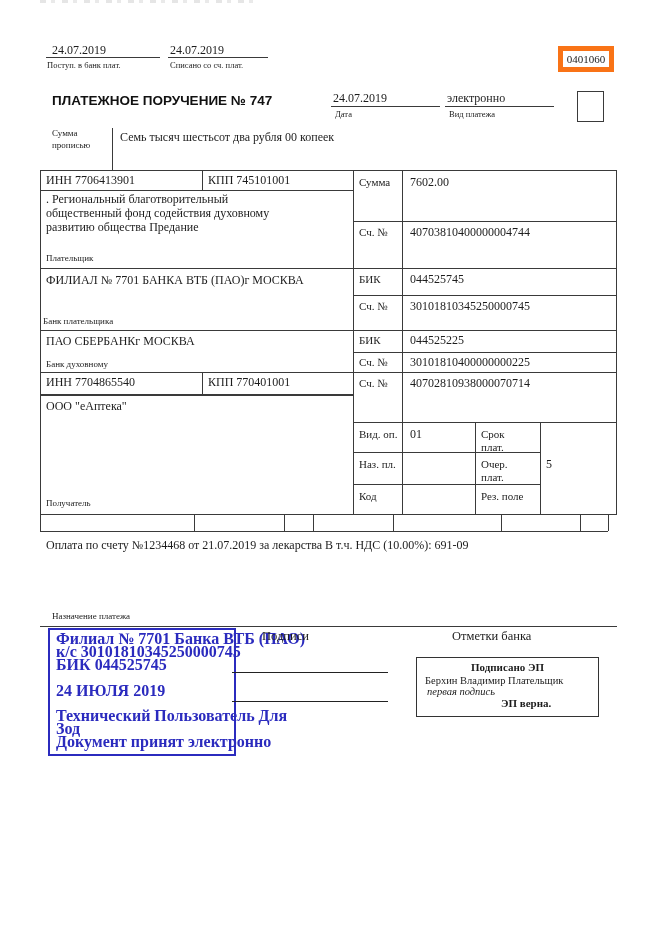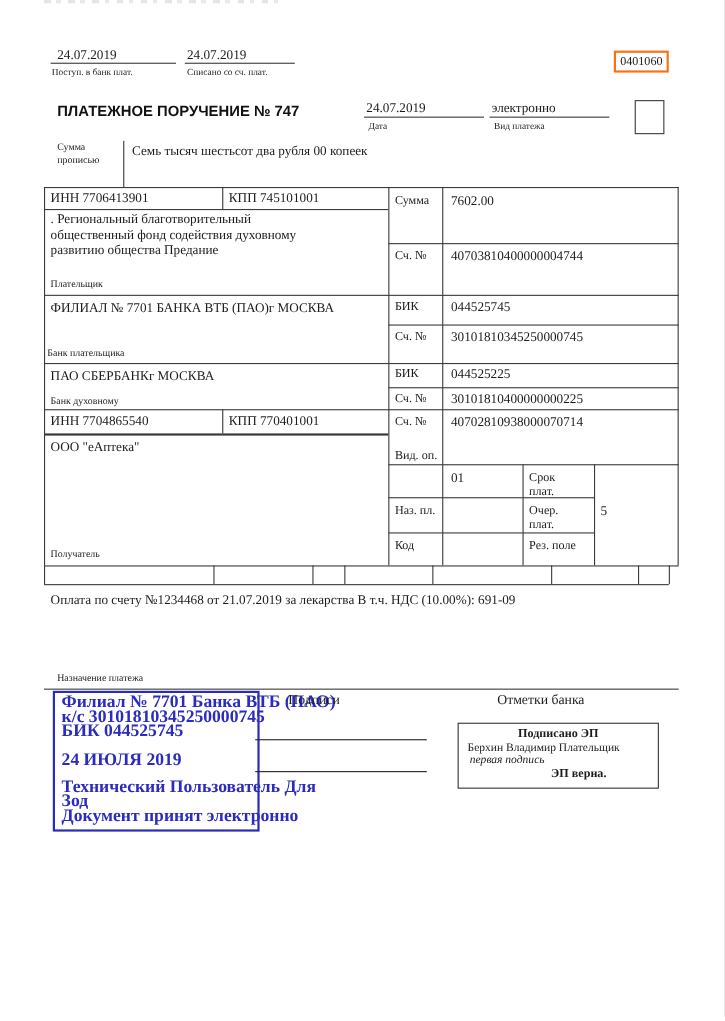--- a/index.html
+++ b/index.html
@@ -7,21 +7,21 @@
         font-family:"Liberation Serif","DejaVu Serif",serif;color:#1c1c1c;}
   .hl{position:absolute;height:1px;background:#3a3a3a;}
   .vl{position:absolute;width:1px;background:#3a3a3a;}
   .val{position:absolute;font-size:12px;line-height:13px;white-space:nowrap;}
   .lab{position:absolute;font-size:11px;line-height:12px;white-space:nowrap;}
   .sm{position:absolute;font-size:8.5px;line-height:9px;white-space:nowrap;color:#222;}
   .sm9{position:absolute;font-size:9px;line-height:10px;white-space:nowrap;color:#222;}
   .pre{white-space:pre-line;}
   .title{position:absolute;font-family:"Liberation Sans",sans-serif;font-weight:bold;
          font-size:13.5px;white-space:nowrap;color:#111;}
-  .codebox{position:absolute;left:558px;top:46px;width:46px;height:16px;border:2px solid #f97316;
+  .codebox{position:absolute;left:558px;top:46px;width:46px;height:16px;border:5px solid #f97316;
            font-size:11px;text-align:center;line-height:16px;}
   .checkbox{position:absolute;left:577px;top:91px;width:25px;height:29px;border:1.5px solid #3a3a3a;background:#fff;}
   .stampbox{position:absolute;left:48px;top:628px;width:178px;height:121px;border:2px solid #2b2bbe;
             padding:3px 0 0 6px;box-sizing:content-box;}
   .stamp-line{font-size:16px;font-weight:bold;color:#2b2bbe;line-height:12.9px;min-height:12.9px;white-space:nowrap;}
   .esignbox{position:absolute;left:416px;top:657px;width:181px;height:58px;border:1px solid #333;}
   .esign-title{font-size:11px;font-weight:bold;text-align:center;margin-top:3px;}
   .esign-name{font-size:10.5px;margin:2px 0 0 8px;white-space:nowrap;}
   .esign-sub{font-size:10.5px;font-style:italic;margin:0 0 0 10px;white-space:nowrap;}
   .esign-ver{font-size:11px;font-weight:bold;margin:0 0 0 84px;white-space:nowrap;}
@@ -122,21 +122,21 @@
   <div class="val" style="left:410px;top:300px;">30101810345250000745</div>
 
   <div class="lab" style="left:359px;top:334px;">БИК</div>
   <div class="val" style="left:410px;top:334px;">044525225</div>
   <div class="lab" style="left:359px;top:356px;">Сч. №</div>
   <div class="val" style="left:410px;top:356px;">30101810400000000225</div>
 
   <div class="lab" style="left:359px;top:377px;">Сч. №</div>
   <div class="val" style="left:410px;top:377px;">40702810938000070714</div>
 
-  <div class="lab" style="left:359px;top:408px;">Вид. оп.</div>
+  <div class="lab" style="left:359px;top:428px;">Вид. оп.</div>
   <div class="val" style="left:410px;top:428px;">01</div>
   <div class="lab pre" style="left:481px;top:428px;line-height:13px;">Срок
 плат.</div>
 
   <div class="lab" style="left:359px;top:458px;">Наз. пл.</div>
   <div class="lab pre" style="left:481px;top:458px;line-height:13px;">Очер.
 плат.</div>
   <div class="val" style="left:546px;top:458px;">5</div>
 
   <div class="lab" style="left:359px;top:490px;">Код</div>

